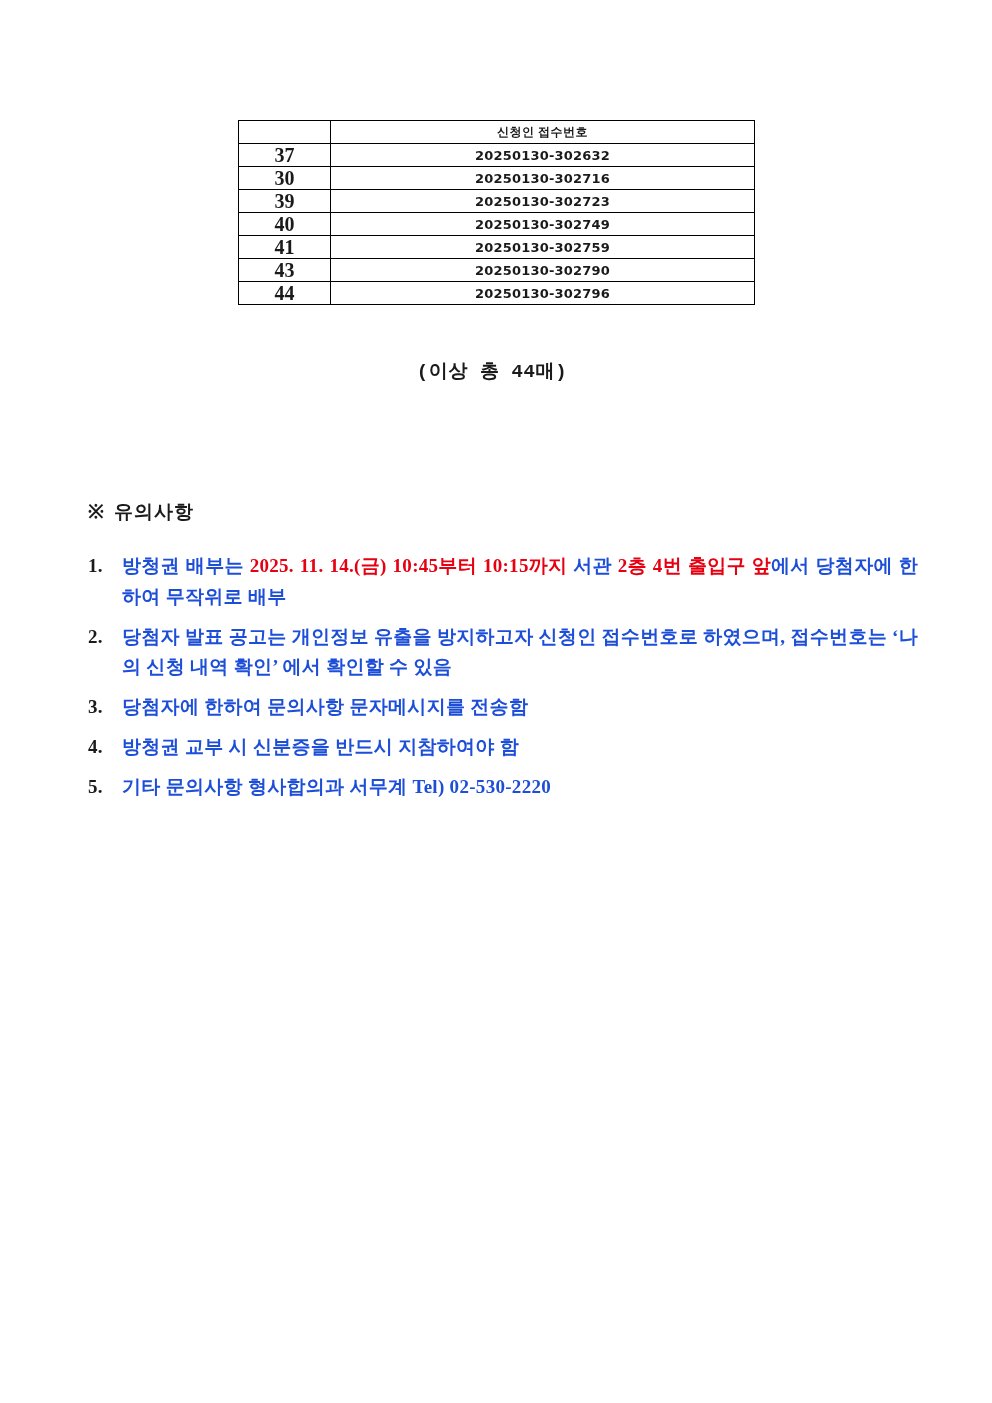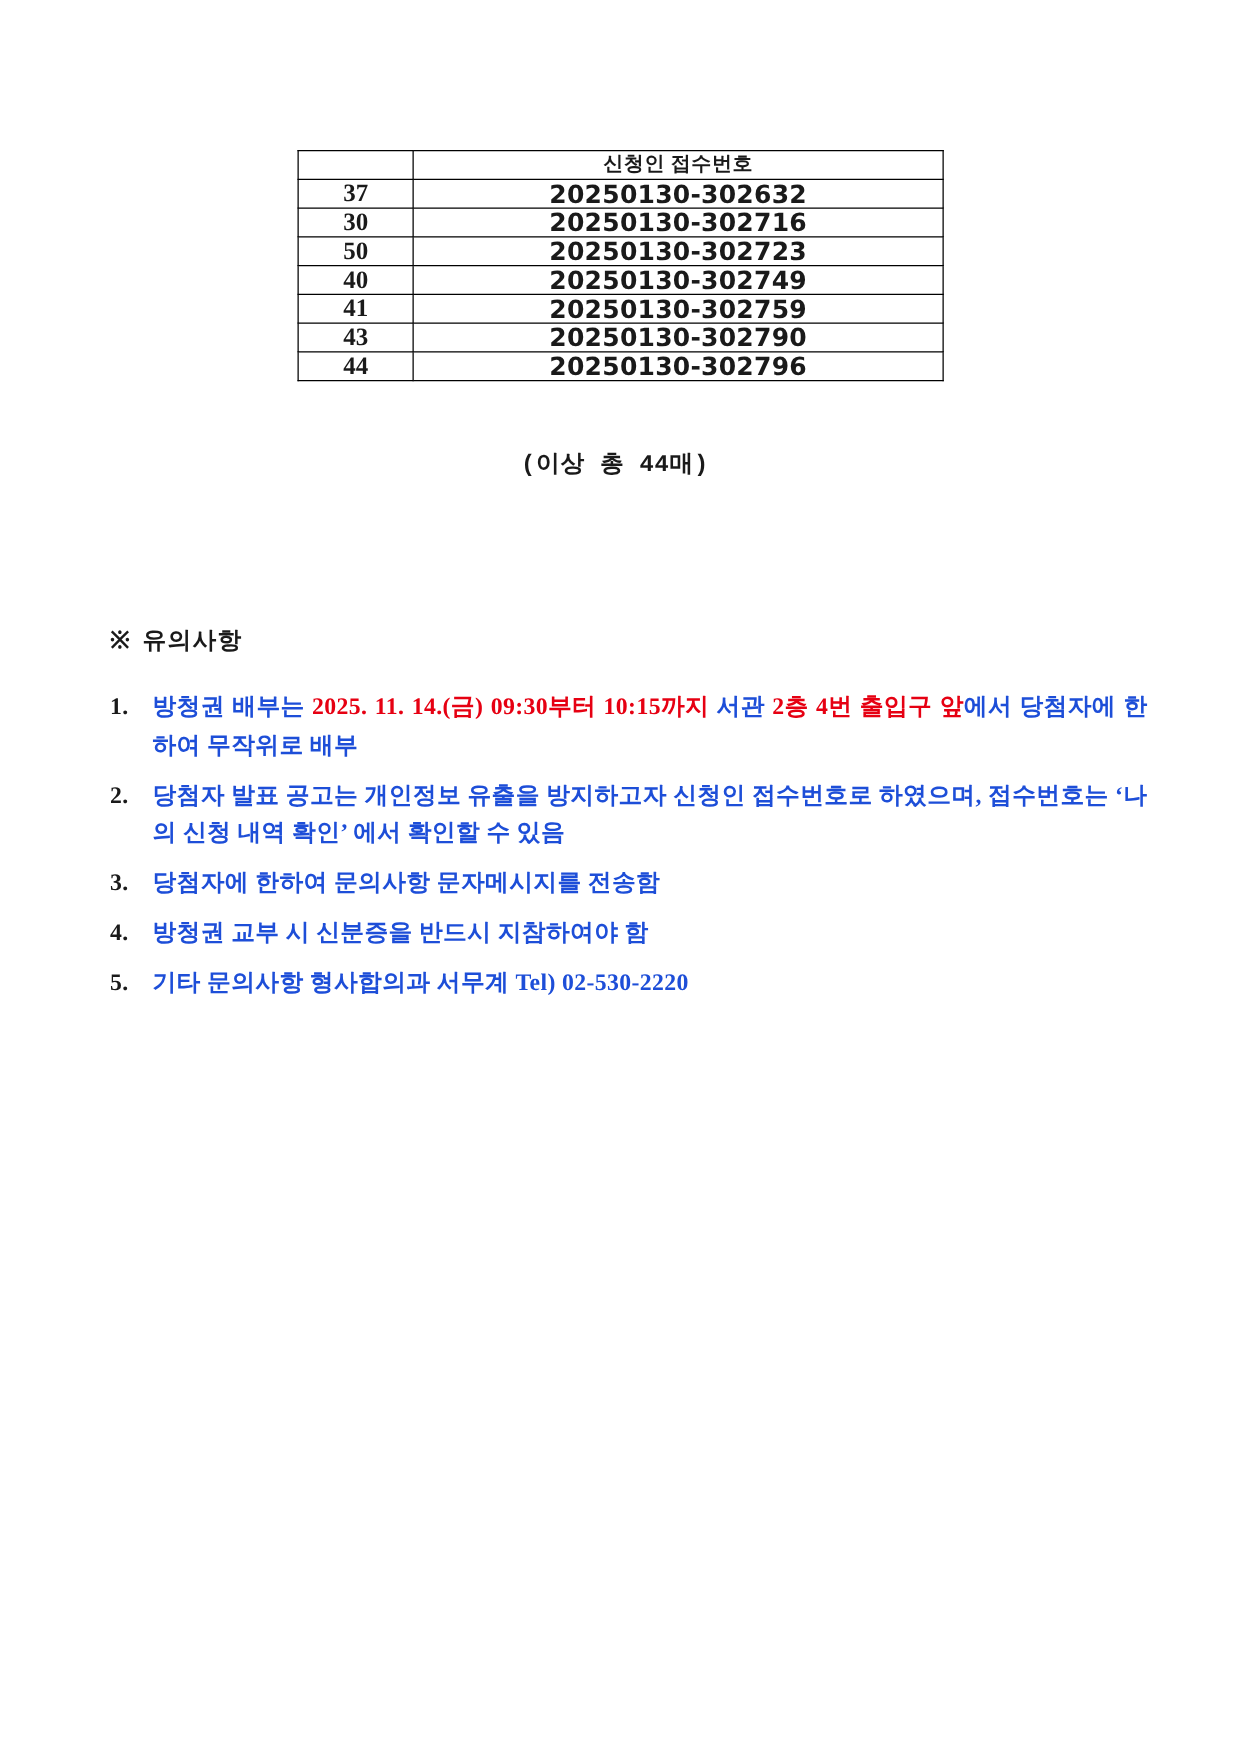--- a/index.html
+++ b/index.html
@@ -42,32 +42,32 @@
     vertical-align: middle;
     font-weight: bold;
     line-height: 1;
   }
   table.receipt-table col.c-idx { width: 92px; }
   table.receipt-table col.c-num { width: 424px; }
 
   th.hdr-blank { }
   th.hdr-title {
     font-family: "Liberation Serif", "DejaVu Serif", serif;
-    font-size: 16px;
+    font-size: 12px;
     letter-spacing: 0.5px;
     font-weight: bold;
   }
   td.idx-cell {
     font-family: "Liberation Serif", "DejaVu Serif", serif;
     font-size: 20px;
     font-weight: bold;
   }
   td.num-cell {
     font-family: "DejaVu Sans", "Liberation Sans", sans-serif;
-    font-size: 20px;
+    font-size: 13px;
     font-weight: bold;
     letter-spacing: 0.2px;
   }
 
   
   .total-line {
     position: absolute;
     left: 0;
     top: 358px;
     width: 984px;
@@ -151,21 +151,21 @@
       <tbody id="table-body">
           <tr>
             <td class="idx-cell">37</td>
             <td class="num-cell">20250130-302632</td>
           </tr>
           <tr>
             <td class="idx-cell">30</td>
             <td class="num-cell">20250130-302716</td>
           </tr>
           <tr>
-            <td class="idx-cell">50</td>
+            <td class="idx-cell">39</td>
             <td class="num-cell">20250130-302723</td>
           </tr>
           <tr>
             <td class="idx-cell">40</td>
             <td class="num-cell">20250130-302749</td>
           </tr>
           <tr>
             <td class="idx-cell">41</td>
             <td class="num-cell">20250130-302759</td>
           </tr>
@@ -181,21 +181,21 @@
     </table>
   </div>
 
   <div class="total-line">(이상 총 44매)</div>
 
   <div class="notice">
     <div class="notice-heading">
       <span class="mark">※</span><span>유의사항</span>
     </div>
     <ol class="notice-list" id="notice-list">
-        <li class="justified"><span class="marker">1.</span><span><span class="blk">방청권 배부는 </span><span class="red">2025. 11. 14.(금) 09:30부터 10:15까지 </span><span class="blk">서관 </span><span class="red">2층 4번 출입구 앞</span><span class="blk">에서 당첨자에 한하여 무작위로 배부</span></span></li>
+        <li class="justified"><span class="marker">1.</span><span><span class="blk">방청권 배부는 </span><span class="red">2025. 11. 14.(금) 10:45부터 10:15까지 </span><span class="blk">서관 </span><span class="red">2층 4번 출입구 앞</span><span class="blk">에서 당첨자에 한하여 무작위로 배부</span></span></li>
         <li class="justified"><span class="marker">2.</span><span><span class="blk">당첨자 발표 공고는 개인정보 유출을 방지하고자 신청인 접수번호로 하였으며, 접수번호는 ‘나의 신청 내역 확인’ 에서 확인할 수 있음</span></span></li>
         <li class="justified"><span class="marker">3.</span><span><span class="blk">당첨자에 한하여 문의사항 문자메시지를 전송함</span></span></li>
         <li class="justified"><span class="marker">4.</span><span><span class="blk">방청권 교부 시 신분증을 반드시 지참하여야 함</span></span></li>
         <li class="justified"><span class="marker">5.</span><span><span class="blk">기타 문의사항 형사합의과 서무계 Tel) 02-530-2220</span></span></li>
       </ol>
   </div>
 
 </div>
 
 </body></html>

